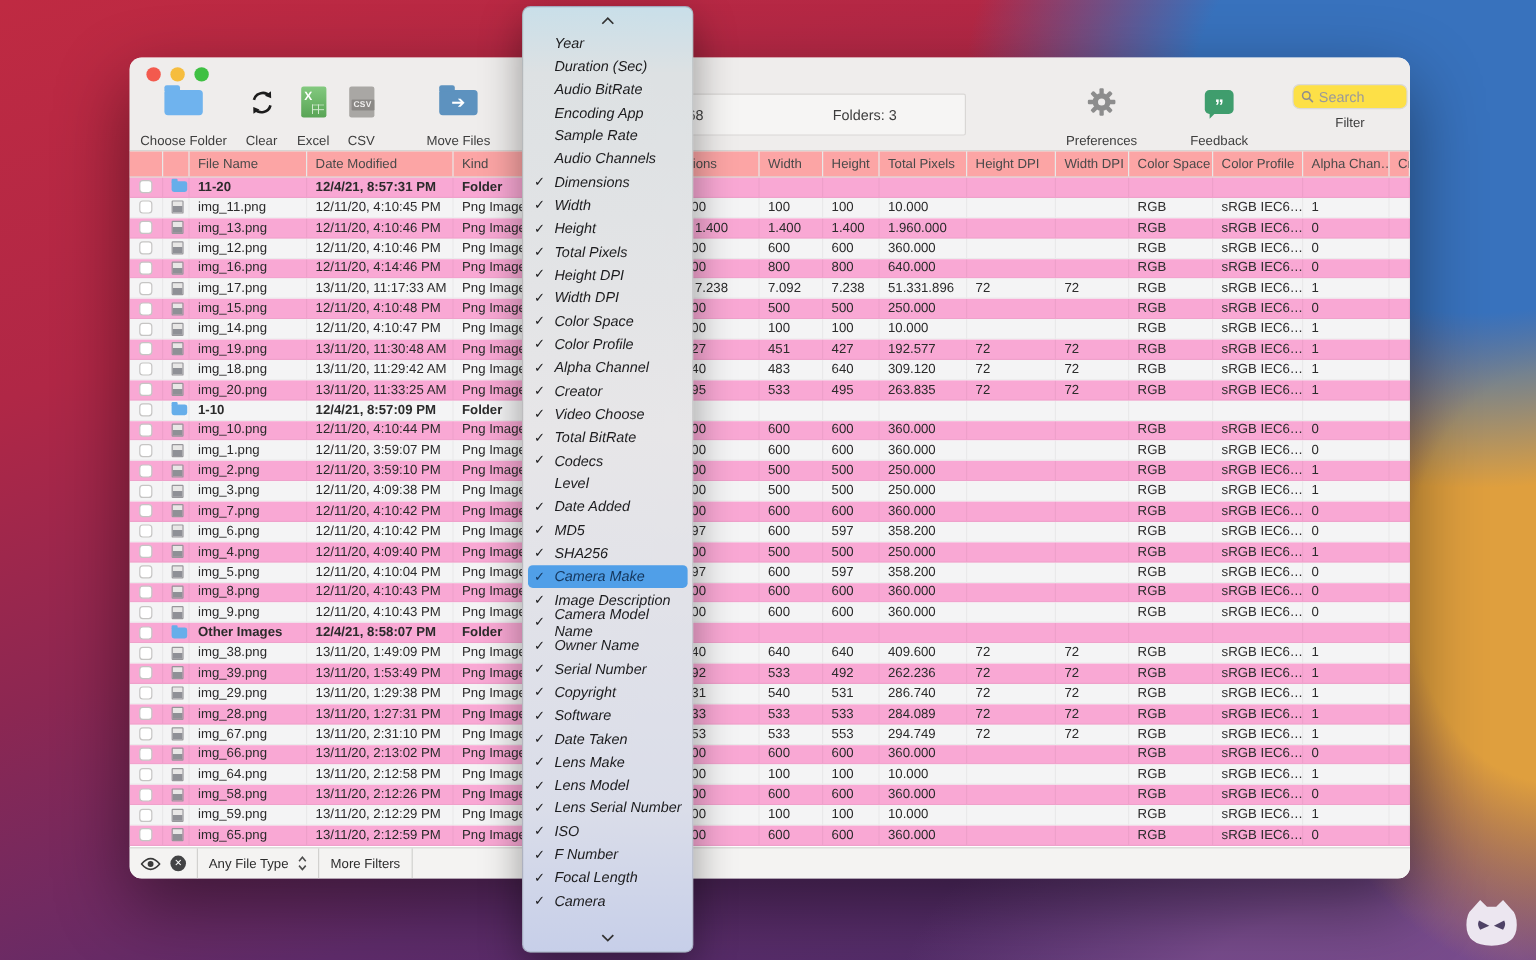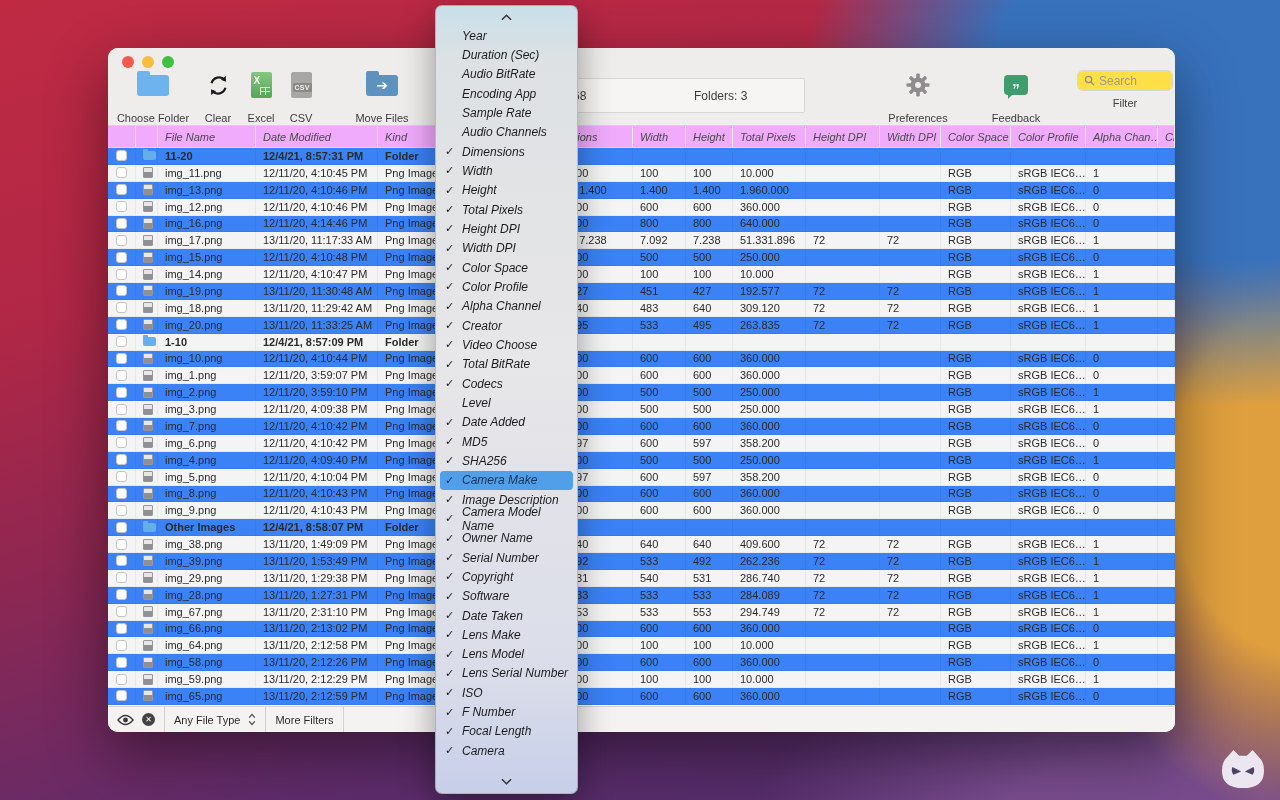--- a/index.html
+++ b/index.html
@@ -57,25 +57,25 @@
   .search-field { display:flex; align-items:center; gap:4px; width:96px; height:21px;
     background:#fde047; border:1px solid #dbd9d7; border-radius:6px; padding:0 6px; }
   .search-field input { border:none; outline:none; background:transparent; width:64px;
     font-size:12px; color:#333; font-family:inherit; }
   .search-field input::placeholder { color:#9b9a99; }
   .search-wrap .lb { font-size:11px; color:#3d3d3d; margin-top:6px; }
 
   
   .thead, .row { display:grid;
     grid-template-columns:28px 22px 98px 122px 60px 95px 100px 53px 47px 73px 74px 61px 70px 75px 72px 1fr; }
-  .thead { height:22px; background:#f0abfc; border-bottom:1px solid #dcdcdc; align-items:center;font-style:italic; }
+  .thead { height:22px; background:#fca5a5; border-bottom:1px solid #dcdcdc; align-items:center; }
   .thead .hcell { font-size:11px; color:#4a4a4a; padding-left:7px; white-space:nowrap; overflow:hidden;
     border-right:1px solid #e8e8e8; height:100%; display:flex; align-items:center; }
   .rows { height:557px; overflow:hidden; }
-  .row { height:16.88px; align-items:center; border-bottom:1px solid rgba(0,0,0,.04); background:#3b82f6; }
+  .row { height:16.88px; align-items:center; border-bottom:1px solid rgba(0,0,0,.04); background:#f9a8d4; }
   .row:nth-child(even){ background:#f4f4f5; }
   .cell { font-size:11px; color:#2b2b2b; padding-left:7px; white-space:nowrap; overflow:hidden;
     border-right:1px solid rgba(0,0,0,.045); height:100%; display:flex; align-items:center; }
   .row.folder .c-name, .row.folder .c-date, .row.folder .c-kind { font-weight:bold; }
   .checkbox { width:11px; height:11px; background:#fff; border:1px solid #c6c5c4; border-radius:3px; margin-left:1px; }
   .fold-ic { position:relative; width:13px; height:9px; background:#66aeea; border-radius:1px 2px 2px 2px; }
   .fold-ic::before { content:""; position:absolute; top:-2px; left:0; width:5px; height:3px;
     background:#66aeea; border-radius:1px 1px 0 0; }
   .png-ic { width:10px; height:11px; background:linear-gradient(180deg,#e8e7e6 45%,#8f9096 45%);
     border:1px solid #97969a; border-radius:1px; }

